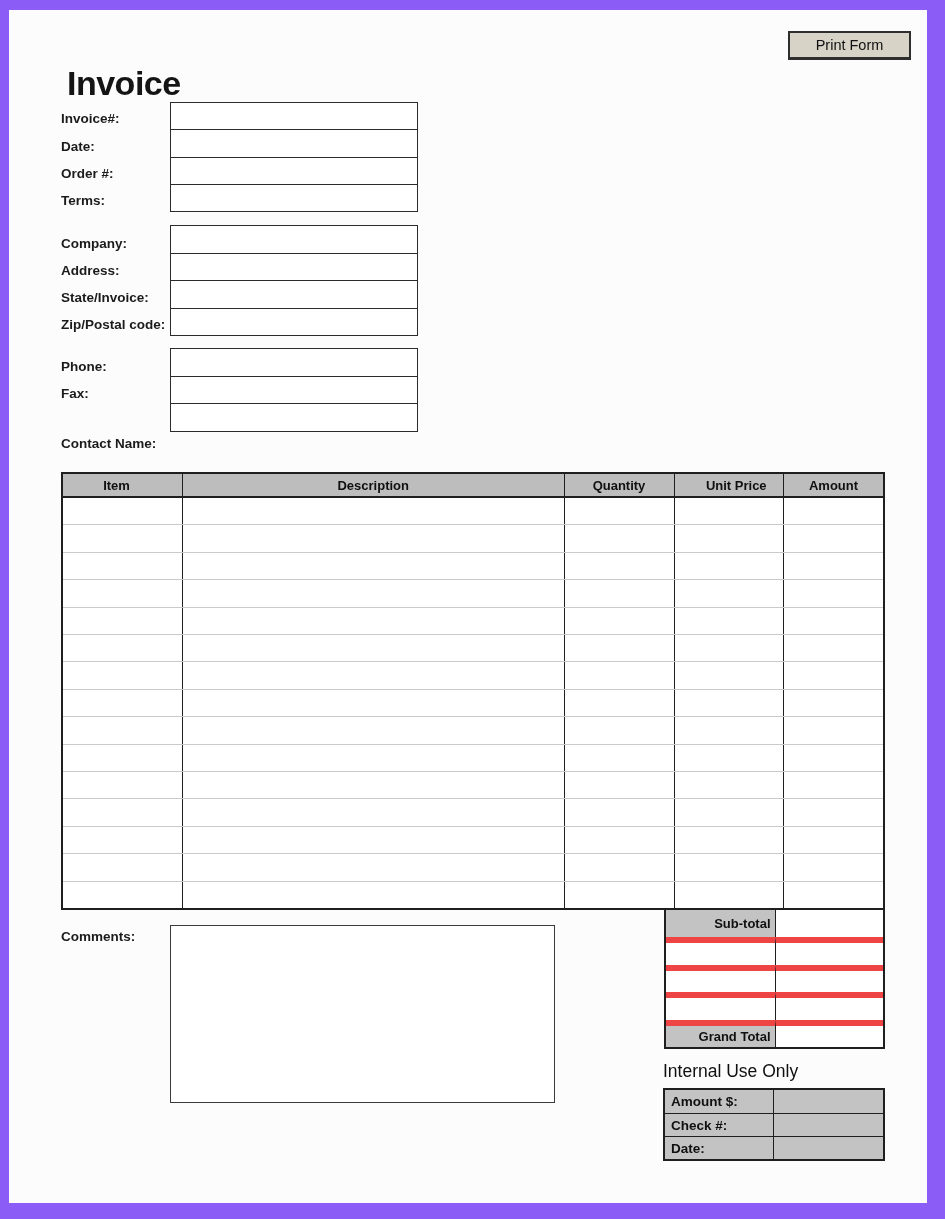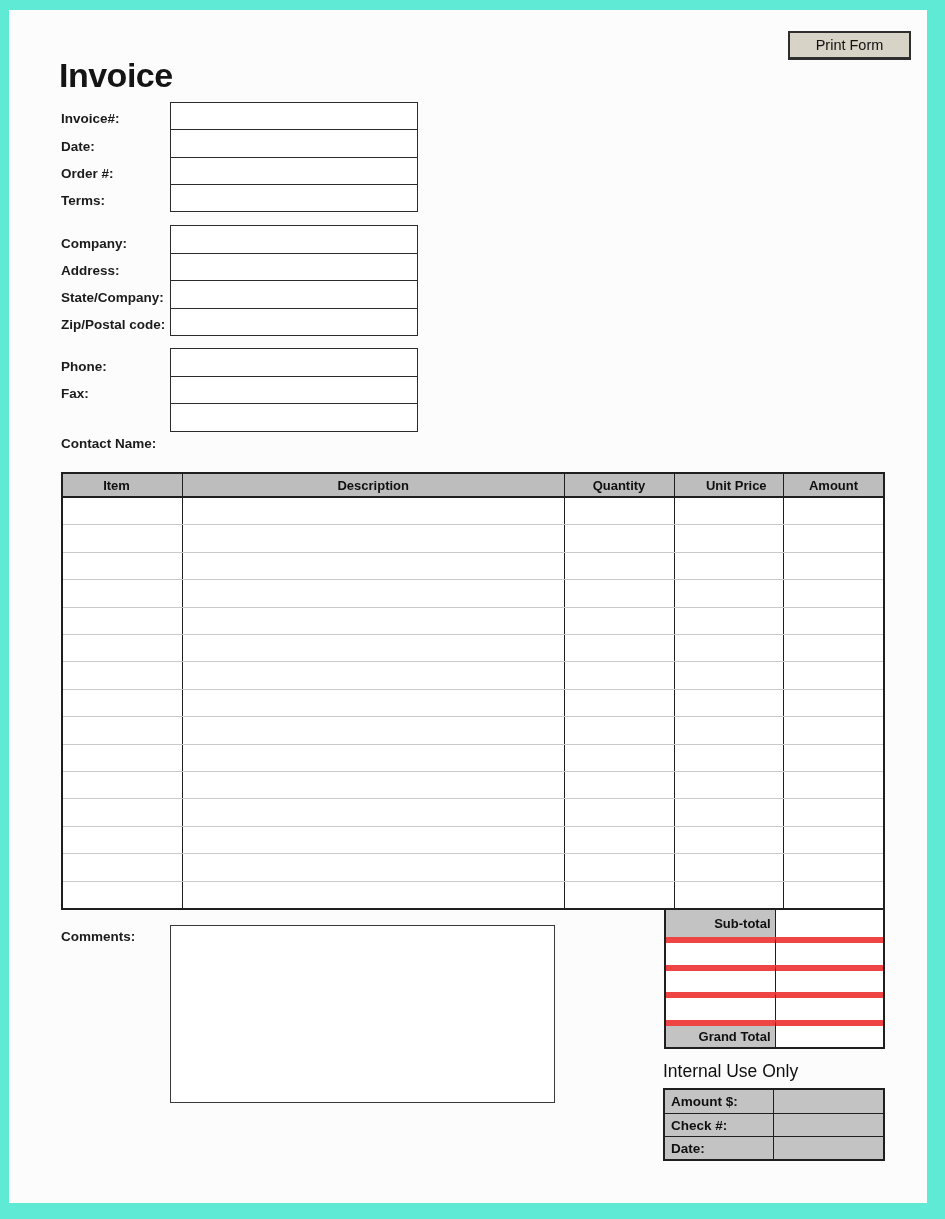--- a/index.html
+++ b/index.html
@@ -2,21 +2,21 @@
 <html><head>
 <meta charset="utf-8">
 <style>
   html, body { margin: 0; padding: 0; background: #ffffff; }
   * { box-sizing: border-box; }
 
   .canvas {
     position: relative;
     width: 945px;
     height: 1219px;
-    background: #5eead4;
+    background: #8b5cf6;
     font-family: "Liberation Sans", sans-serif;
     overflow: hidden;
   }
   .page-bg {
     position: absolute;
     left: 9px; top: 10px;
     width: 918px; height: 1193px;
     background: #FCFCFC;
   }
 
@@ -33,21 +33,21 @@
     color: #111;
     display: flex; align-items: center; justify-content: center;
     padding: 0;
     cursor: pointer;
   }
 
   
   .title {
     position: absolute;
     left: 59px; top: 56px;
-    margin: 0;
+    margin: 8px;
     font-size: 34px;
     font-weight: 700;
     letter-spacing: -0.5px;
     color: #141414;
   }
 
   
   .flabel {
     position: absolute;
     left: 61px;
@@ -176,21 +176,21 @@
 
   <div class="stack" style="top:102px; height:110px">
     <div class="srow"></div>
     <div class="srow"></div>
     <div class="srow"></div>
     <div class="srow"></div>
   </div>
 
   <span class="flabel" style="top:236px">Company:</span>
   <span class="flabel" style="top:263px">Address:</span>
-  <span class="flabel" style="top:290px">State/Company:</span>
+  <span class="flabel" style="top:290px">State/Invoice:</span>
   <span class="flabel" style="top:317px">Zip/Postal code:</span>
 
   <div class="stack" style="top:225px; height:111px">
     <div class="srow"></div>
     <div class="srow"></div>
     <div class="srow"></div>
     <div class="srow"></div>
   </div>
 
   <span class="flabel" style="top:359px">Phone:</span>

